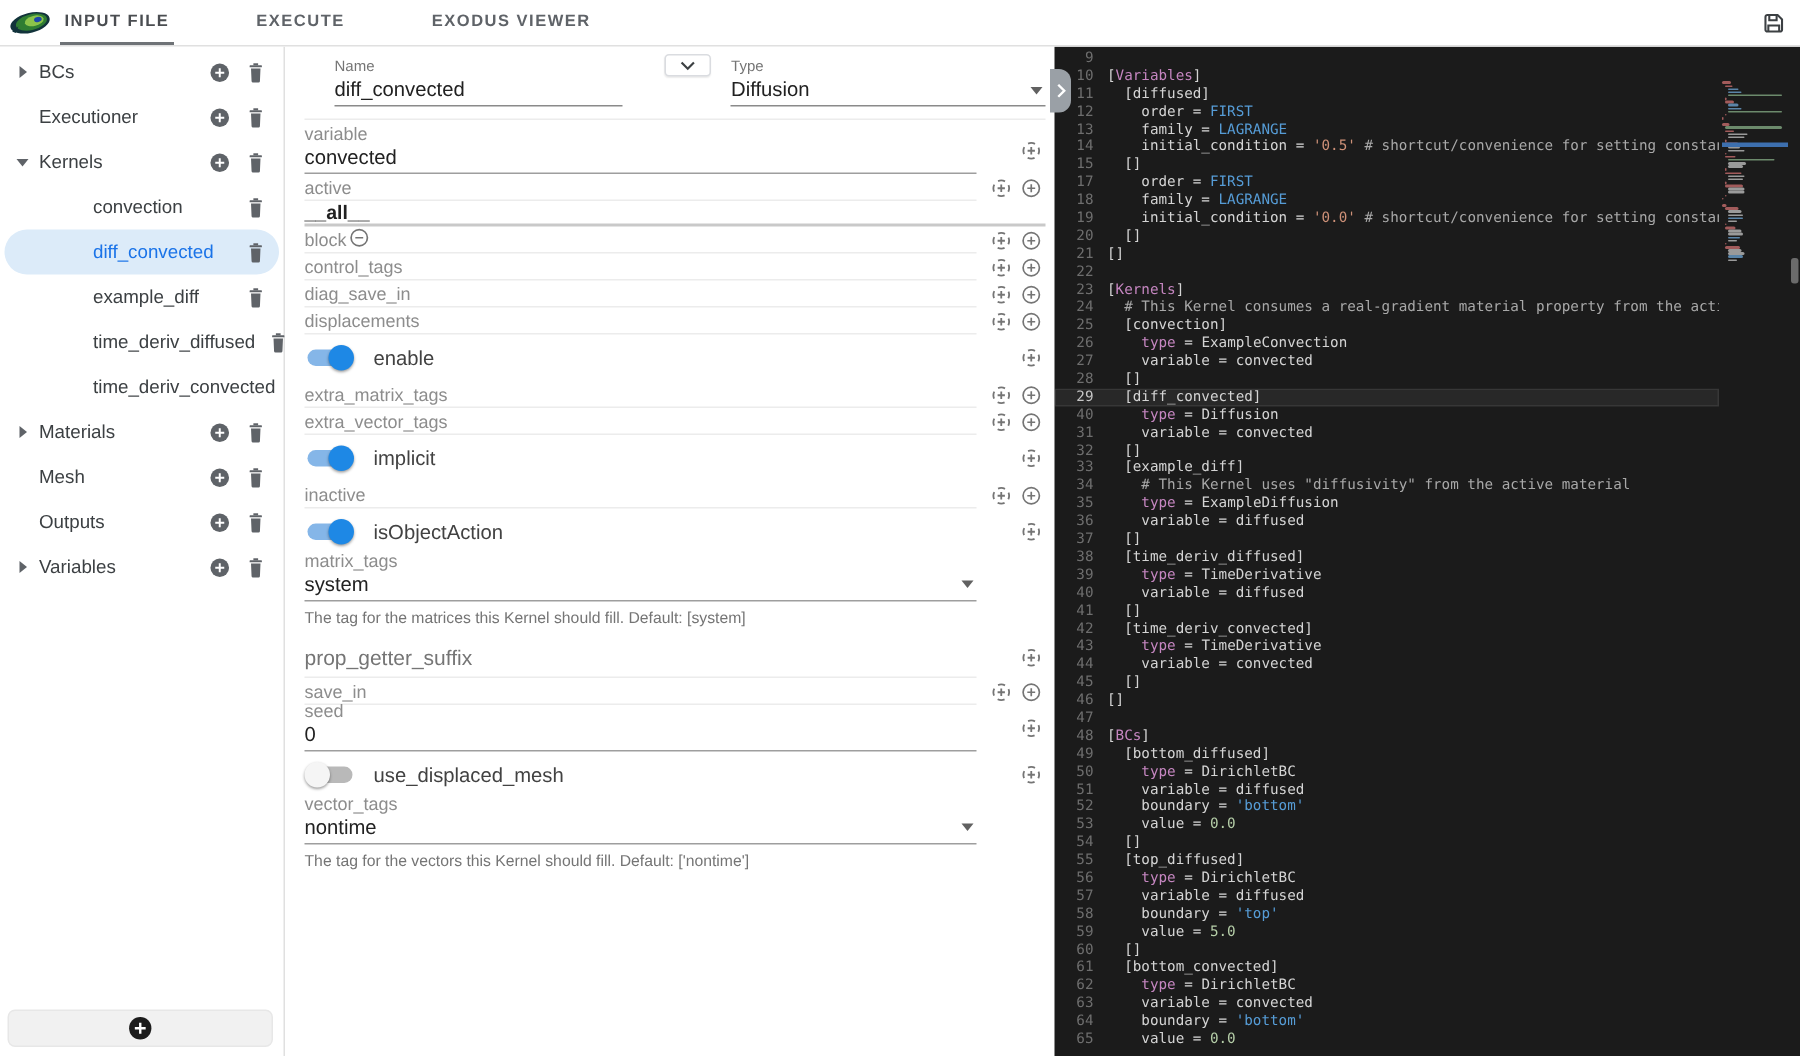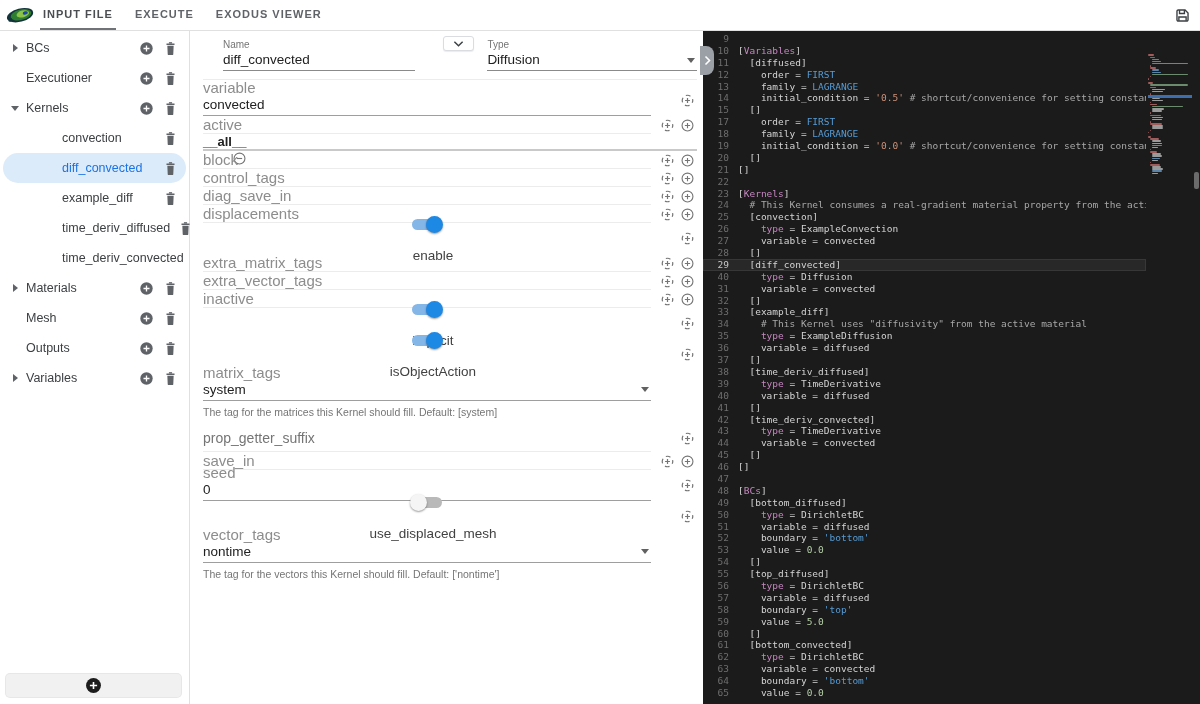--- a/index.html
+++ b/index.html
@@ -4,21 +4,21 @@
 <style>
   * { margin:0; padding:0; box-sizing:border-box; }
   html,body { width:1200px; height:704px; overflow:hidden; background:#fff;
     font-family:"Liberation Sans", sans-serif; }
   .app { position:relative; width:1200px; height:704px; }
 
   
   .toolbar { position:absolute; left:0; top:0; width:1200px; height:31px;
     background:#fff; border-bottom:1px solid #e0e0e0; display:flex; align-items:stretch; z-index:5; }
   .logo { width:40px; display:flex; align-items:center; justify-content:center; }
-  .tabs { display:flex; align-items:stretch; gap:16px; margin-left:0; }
+  .tabs { display:flex; align-items:stretch; gap:52px; margin-left:0; }
   .tab { display:flex; align-items:center; padding:0 3px; font-size:11px; font-weight:bold;
     letter-spacing:1px; color:#5f6368; cursor:pointer; border-bottom:2px solid transparent; }
   .tab.active { color:#4a4d51; border-bottom:2px solid #6f7377; }
   .toolbar-right { margin-left:auto; display:flex; align-items:center; padding-right:8px; }
   .save-btn { width:20px; height:20px; display:flex; align-items:center; justify-content:center; color:#3c4043; cursor:pointer; }
 
   
   .sidebar { position:absolute; left:0; top:31px; width:190px; height:673px;
     border-right:1px solid #e0e0e0; background:#fff; }
   .side-list { padding-top:2px; }
@@ -54,32 +54,32 @@
     border-left:4.5px solid transparent; border-right:4.5px solid transparent; border-top:5px solid #616161; }
 
   .frows { padding-top:5px; }
   .frow { display:flex; align-items:stretch; }
   .fcontent { flex:1; position:relative; display:flex; flex-direction:column; justify-content:flex-end; }
   .ficons { width:46px; display:flex; align-items:center; justify-content:flex-end; gap:5px; padding:0 2px 0 6px; color:#757575; }
   .picon { width:15px; height:15px; display:flex; cursor:pointer; }
 
   .row-filled { height:31px; }
   .row-filled .fcontent { border-bottom:1px solid #9e9e9e; }
-  .plabel { font-size:15px; color:#8d8d8d; }
+  .plabel { font-size:12px; color:#8d8d8d; }
   .pvalue { font-size:13.5px; color:#212121; padding:1px 0 3px; }
 
   .row-empty { height:18px; }
   .row-empty .fcontent { border-bottom:1px solid #ececec; justify-content:center; }
 
   .row-item { height:17px;flex-direction:column; }
   .row-item .fcontent { border-bottom:2px solid #c9c9c9; justify-content:center; }
   .row-item .ivalue { font-size:13px; color:#212121; font-weight:bold; }
 
   .row-toggle { height:31px; align-items:center; }
-  .row-toggle .fcontent { flex-direction:column; align-items:center; justify-content:flex-start; border:none; }
+  .row-toggle .fcontent { flex-direction:row; align-items:center; justify-content:flex-start; border:none; }
   .tog-label { font-size:13.5px; color:#424242; margin-left:12px; }
   .switch { width:34px; height:20px; position:relative; cursor:pointer; flex:0 0 34px; }
   .track { position:absolute; left:2px; top:4.5px; width:30px; height:11px; border-radius:6px; background:#b9b9b9; }
   .thumb { position:absolute; top:1.5px; width:17px; height:17px; border-radius:50%;
     background:#f5f5f5; box-shadow:0 1px 2px rgba(0,0,0,.4); left:0; }
   .switch.on .track { background:#85b6e8; }
   .switch.on .thumb { background:#1e88e5; left:16px; }
 
   .row-select { height:31px; }
   .row-select .fcontent { border-bottom:1px solid #9e9e9e; }
@@ -537,52 +537,52 @@
               </svg>
             </span>
             <span class="picon">
               <svg width="15" height="15" viewBox="0 0 16 16" fill="none" stroke="currentColor" stroke-width="1.2">
                 <circle cx="8" cy="8" r="5.8"></circle>
                 <path d="M8 5.2v5.6M5.2 8h5.6"></path>
               </svg>
             </span>
           </div>
         </div>
-        <div class="frow row-empty">
-          <div class="fcontent">
-            <div class="plabel">inactive</div>
-          </div>
-          <div class="ficons">
-            <span class="picon">
-              <svg width="15" height="15" viewBox="0 0 16 16" fill="none" stroke="currentColor" stroke-width="1.3">
-                <circle cx="8" cy="8" r="5.6" stroke-dasharray="5.1 3.7" stroke-dashoffset="2.5"></circle>
-                <path d="M8 5.4v5.2M5.4 8h5.2"></path>
-              </svg>
-            </span>
-            <span class="picon">
-              <svg width="15" height="15" viewBox="0 0 16 16" fill="none" stroke="currentColor" stroke-width="1.2">
-                <circle cx="8" cy="8" r="5.8"></circle>
-                <path d="M8 5.2v5.6M5.2 8h5.6"></path>
-              </svg>
-            </span>
-          </div>
-        </div>
         <div class="frow row-toggle">
           <div class="fcontent">
             <span class="switch on">
               <span class="track"></span>
               <span class="thumb"></span>
             </span>
             <span class="tog-label">implicit</span>
           </div>
           <div class="ficons">
             <span class="picon">
               <svg width="15" height="15" viewBox="0 0 16 16" fill="none" stroke="currentColor" stroke-width="1.3">
                 <circle cx="8" cy="8" r="5.6" stroke-dasharray="5.1 3.7" stroke-dashoffset="2.5"></circle>
                 <path d="M8 5.4v5.2M5.4 8h5.2"></path>
+              </svg>
+            </span>
+          </div>
+        </div>
+        <div class="frow row-empty">
+          <div class="fcontent">
+            <div class="plabel">inactive</div>
+          </div>
+          <div class="ficons">
+            <span class="picon">
+              <svg width="15" height="15" viewBox="0 0 16 16" fill="none" stroke="currentColor" stroke-width="1.3">
+                <circle cx="8" cy="8" r="5.6" stroke-dasharray="5.1 3.7" stroke-dashoffset="2.5"></circle>
+                <path d="M8 5.4v5.2M5.4 8h5.2"></path>
+              </svg>
+            </span>
+            <span class="picon">
+              <svg width="15" height="15" viewBox="0 0 16 16" fill="none" stroke="currentColor" stroke-width="1.2">
+                <circle cx="8" cy="8" r="5.8"></circle>
+                <path d="M8 5.2v5.6M5.2 8h5.6"></path>
               </svg>
             </span>
           </div>
         </div>
         <div class="frow row-toggle">
           <div class="fcontent">
             <span class="switch on">
               <span class="track"></span>
               <span class="thumb"></span>
             </span>

